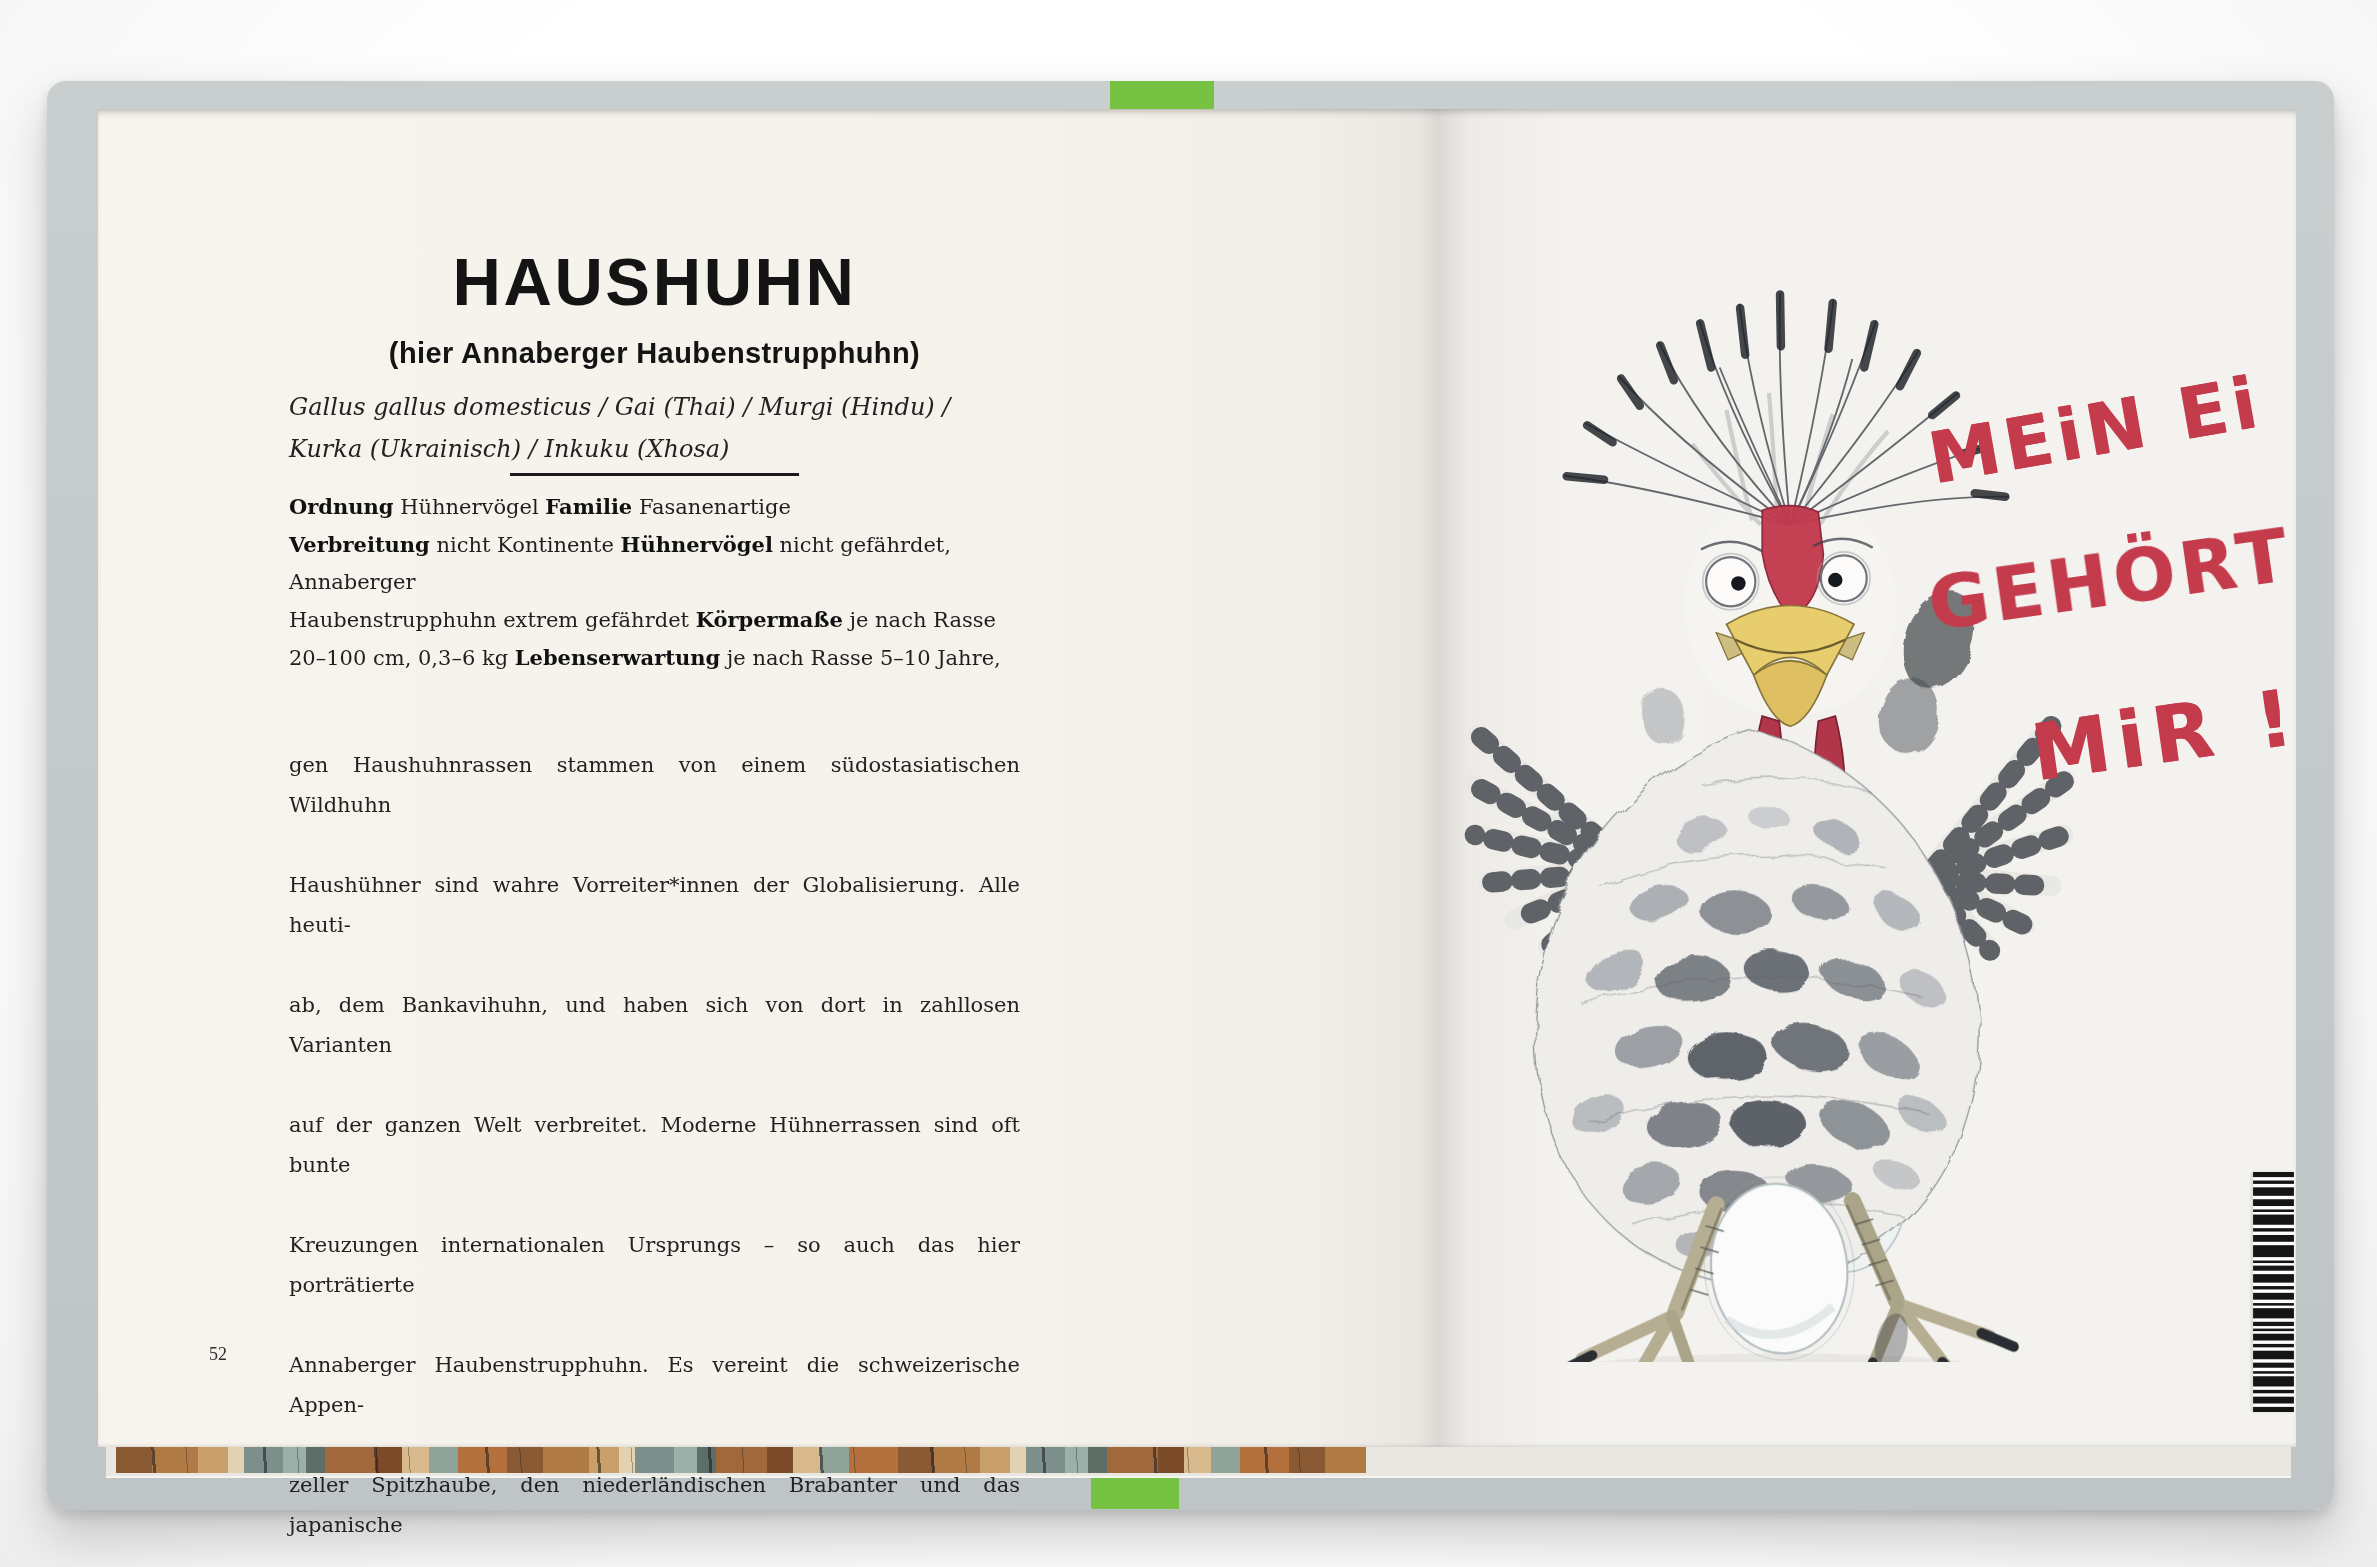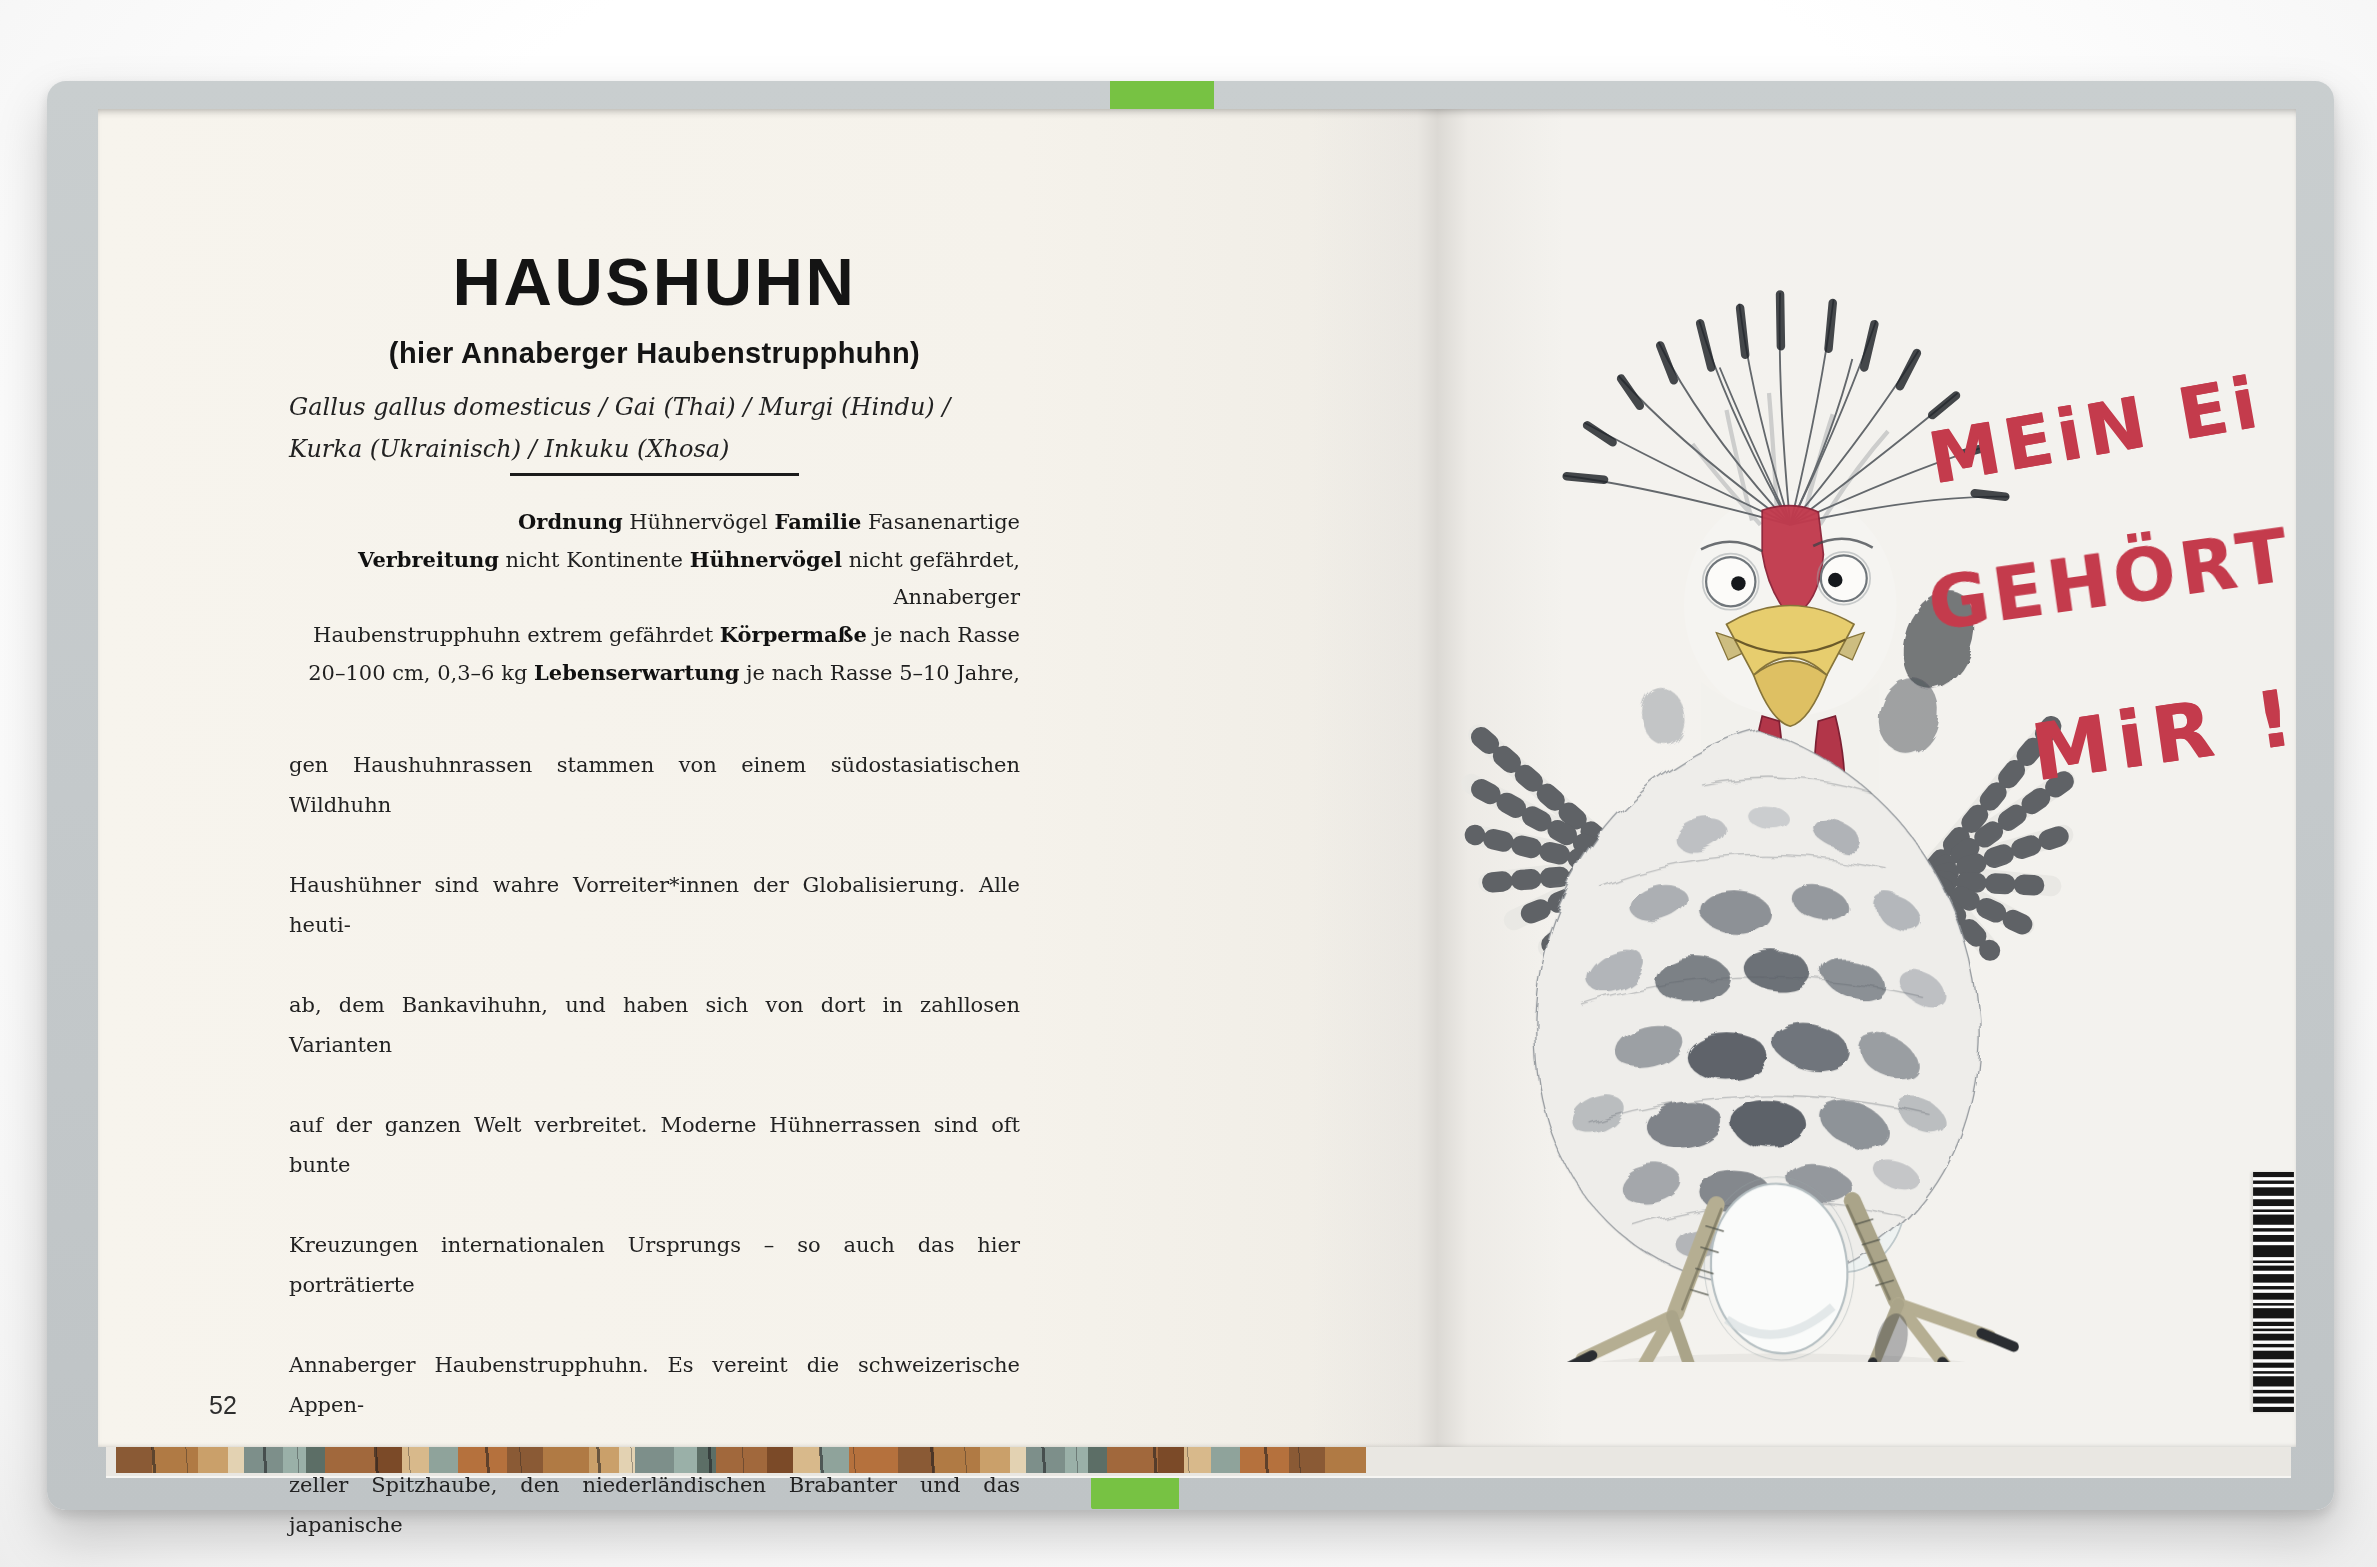--- a/index.html
+++ b/index.html
@@ -30,27 +30,27 @@
             background:repeating-linear-gradient(86deg,transparent 0 37px,rgba(25,25,28,.55) 37px 40px,transparent 40px 71px,rgba(25,25,28,.35) 71px 72px,transparent 72px 111px);}
   
   .lp{position:absolute;left:98px;top:109px;width:1237px;height:1338px;color:#1c1c1c;}
   .lp-content{position:absolute;left:191px;width:731px;}
   .title{top:134px;font-family:"Liberation Sans",sans-serif;font-weight:bold;font-size:67px;
          letter-spacing:2.6px;text-align:center;color:#141414;}
   .subtitle{top:228px;font-family:Liberation Sans, sans-serif;font-weight:bold;font-size:29px;
             text-align:center;color:#141414;letter-spacing:0.4px;}
   .species{top:277px;font-style:italic;font-size:24px;line-height:42px;text-align:left;color:#222;}
   .rule{position:absolute;left:412px;top:364px;width:289px;height:3.4px;background:#1b1b1b;}
-  .facts{top:394px;font-size:21px;line-height:37px;text-align:right;color:#1f1f1f;}
+  .facts{top:379px;font-size:21px;line-height:37px;text-align:left;color:#1f1f1f;}
   .facts b{color:#111;}
   .bodytext{top:636px;font-size:21px;line-height:40px;color:#222;}
   .bline{text-align:justify;}
   .bline::after{content:"";display:inline-block;width:100%;height:0;}
-  .pagenum{position:absolute;left:111px;top:1282px;font-family:Liberation Sans, sans-serif;
-           font-size:25px;color:#2e2e2e;}
+  .pagenum{position:absolute;left:111px;top:1235px;font-family:Liberation Serif, serif;
+           font-size:18px;color:#2e2e2e;}
   
   .hand{position:absolute;font-family:"DejaVu Sans",sans-serif;font-weight:bold;
         letter-spacing:5.1px;white-space:pre;text-shadow:0.9px 0 0 currentColor;}
   .hand1{left:1927px;top:389px;font-size:71px;transform:rotate(-10deg);}
   .hand2{left:1927px;top:537px;font-size:73px;transform:rotate(-8deg);}
   .hand3{left:2031px;top:690px;font-size:78px;transform:rotate(-8deg);letter-spacing:8.5px;}
   .chicken{position:absolute;left:1446px;top:240px;width:663px;height:1122px;}
   .barcode{position:absolute;left:2253px;top:1172px;width:41px;height:240px;background:#fdfdfd;
            box-shadow:-1.7px 0 2.6px rgba(0,0,0,.12);}
 </style>

